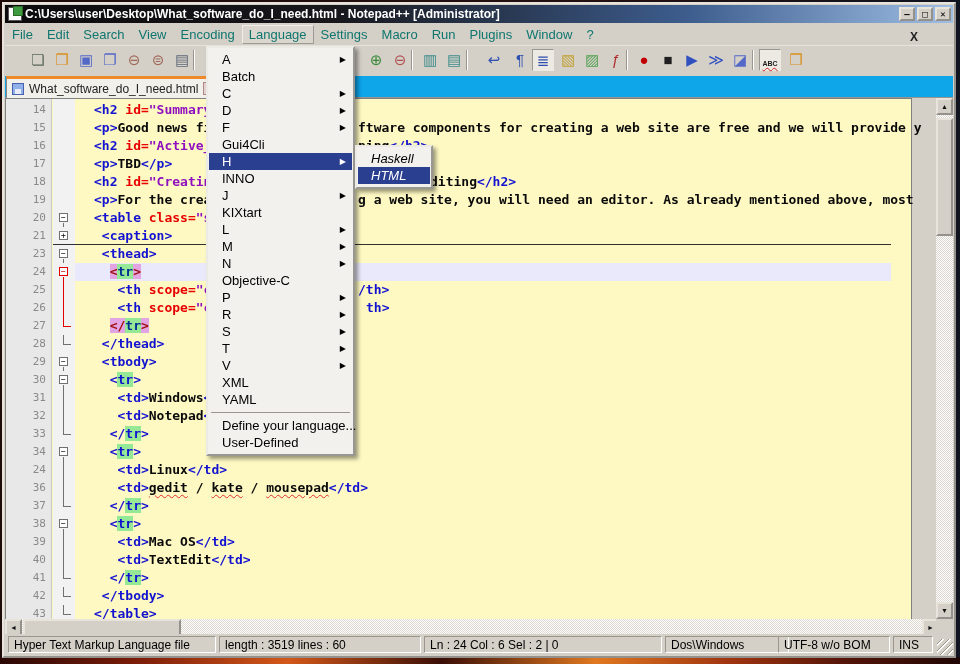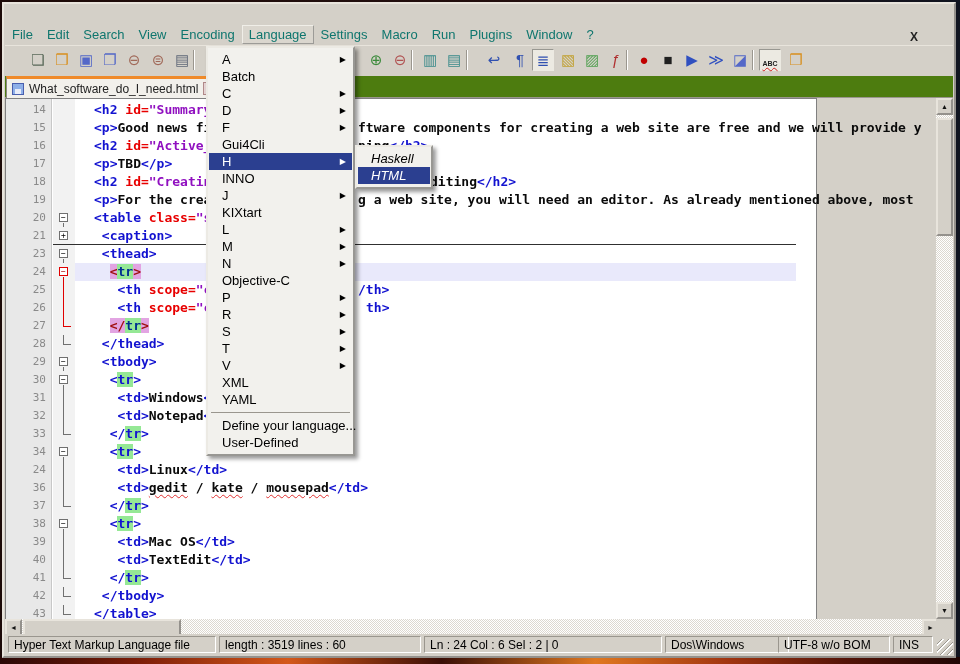--- a/index.html
+++ b/index.html
@@ -29,31 +29,31 @@
   .menubar-x { position:absolute; right:36px; top:3px; font-size:12px; font-weight:bold; color:#222; }
 
   
   .toolbar { position:absolute; left:1px; top:41px; right:1px; height:31px; background:#D4D0C8; border-top:1px solid #E8E4DC; }
   .tbi { position:absolute; top:3px; width:22px; height:22px; text-align:center; line-height:22px; font-size:15px; }
   .tbi.pressed { background:#ECEAE2; border:1px inset #ECEAE2; }
   .tbi .abc { font-size:7px; font-weight:bold; line-height:20px; text-decoration:underline; -webkit-text-decoration:underline wavy #d02020; text-decoration-style:wavy; text-decoration-color:#d02020; }
   .tbsep { position:absolute; top:4px; width:2px; height:20px; border-left:1px solid #9a968e; border-right:1px solid #fff; }
 
   
-  .tabbar { position:absolute; left:1px; top:72px; right:1px; height:22px; background:#4d7c0f; border-bottom:1px solid #9a968e; }
+  .tabbar { position:absolute; left:1px; top:72px; right:1px; height:22px; background:#0ea5e9; border-bottom:1px solid #9a968e; }
   .tab { position:absolute; left:1px; top:0; height:22px; background:#F2F0EB; border:1px solid #8a867e; border-bottom:none;
     border-top:3px solid #EF8A2A; display:flex; align-items:center; padding:0 5px; gap:5px; }
   .tab-save-icon { width:12px; height:12px; background:#8fb0e8; border:1px solid #4a5fae; position:relative; }
   .tab-save-icon::after { content:""; position:absolute; left:2px; bottom:0; width:6px; height:5px; background:#e8ecf8; }
   .tab-label { font-size:12px; color:#222; white-space:nowrap; }
   .tab-close { width:13px; height:13px; background:#E6D4D4; border:1px solid #b08888; color:#8a3246; font-size:9px;
     line-height:11px; text-align:center; font-weight:bold; }
 
   
-  .editor { position:absolute; left:1px; top:94px; width:812px; height:537px; background:#ffffff; border:1px solid #808080; }
+  .editor { position:absolute; left:1px; top:94px; width:907px; height:537px; background:#fef9c3; border:1px solid #808080; }
   .num-col { position:absolute; left:0; top:0; bottom:0; width:46px; background:#E8E8E8; border-right:1px solid #c8c8c8; }
   .fold-col { position:absolute; left:47px; top:0; bottom:0; width:22px; background:#F2F2F2; }
   .edrow { position:absolute; left:0; width:100%; height:18px; }
   .cur-line { position:absolute; left:69px; right:20px; top:0; height:18px; background:#E9E9FB; }
   .lnum { position:absolute; left:0; width:40px; text-align:right; color:#8a8a8a; font:11px/18px "DejaVu Sans Mono",monospace; }
   .code { position:absolute; left:88px; top:0; white-space:pre; font:bold 13px/18px "DejaVu Sans Mono",monospace; }
   .tag  { color:#1212d0; }
   .attr { color:#e80000; }
   .val  { color:#9010c0; }
   .txt  { color:#0a0a0a; }
@@ -98,20 +98,29 @@
   .psep { height:1px; background:#9a968e; margin:4px 2px; }
   #lang-submenu { left:355px; top:145px; width:78px;font-style:italic; }
 </style>
 </head>
 <body>
 
 <div class="desktop-strip"></div>
 
 <div class="window">
 
+  <div class="titlebar">
+    <span class="app-icon"></span>
+    <span class="title-text">C:\Users\user\Desktop\What_software_do_I_need.html - Notepad++ [Administrator]</span>
+    <span class="winbtns">
+      <span class="winbtn">–</span>
+      <span class="winbtn">□</span>
+      <span class="winbtn">✕</span>
+    </span>
+  </div>
 
   <div class="menubar" id="menubar">
       <span class="mitem">File</span>
       <span class="mitem">Edit</span>
       <span class="mitem">Search</span>
       <span class="mitem">View</span>
       <span class="mitem">Encoding</span>
       <span class="mitem active">Language</span>
       <span class="mitem">Settings</span>
       <span class="mitem">Macro</span>

